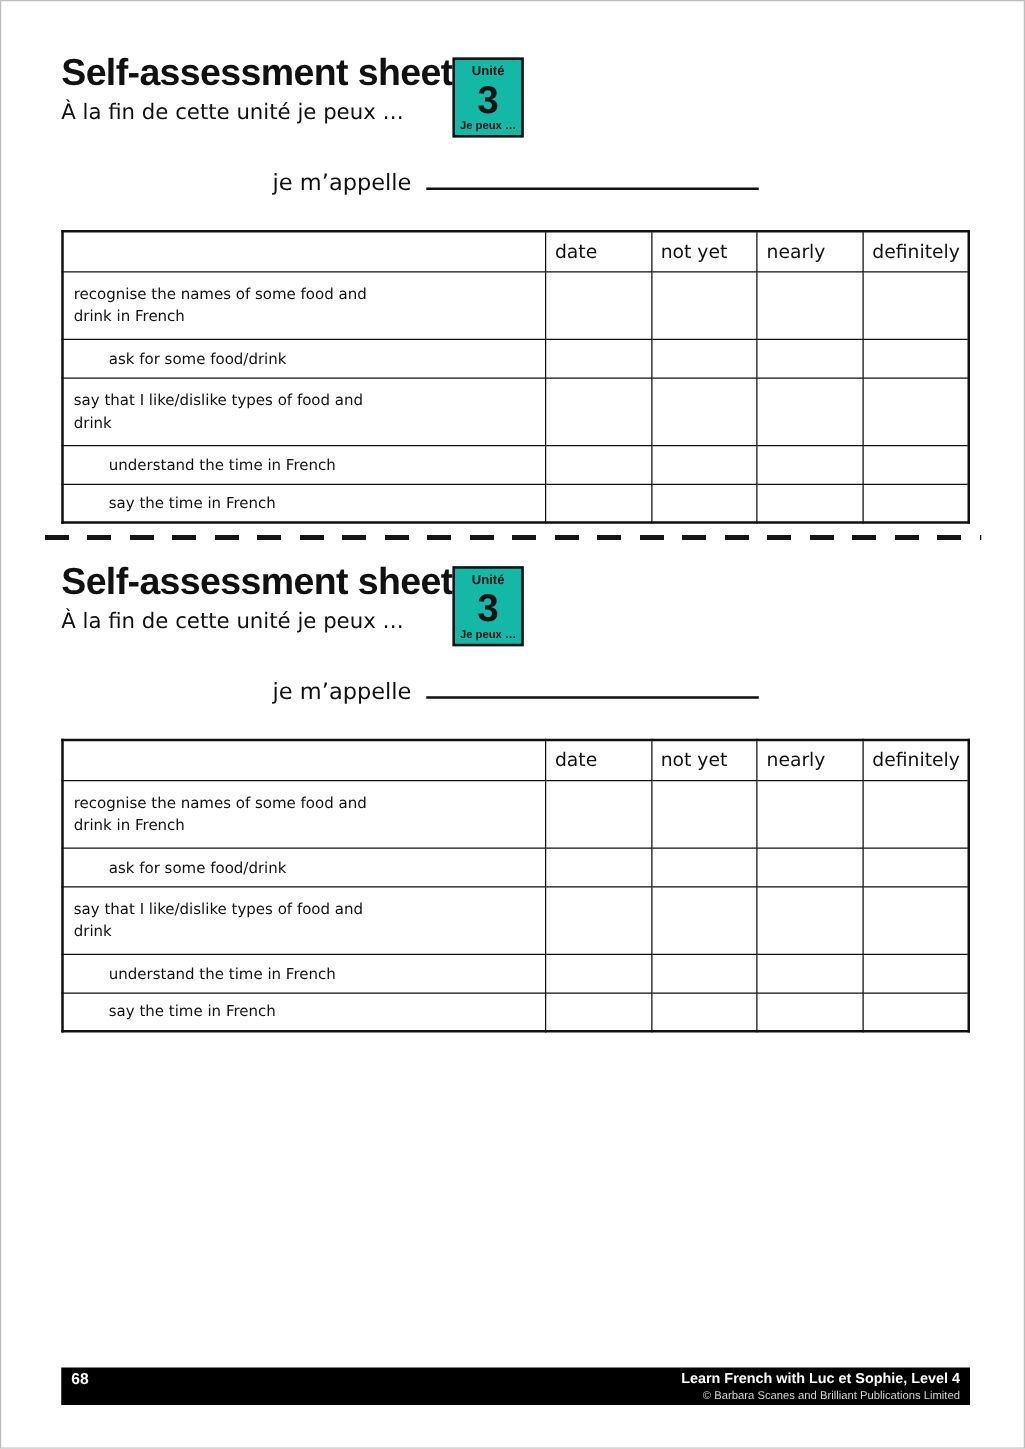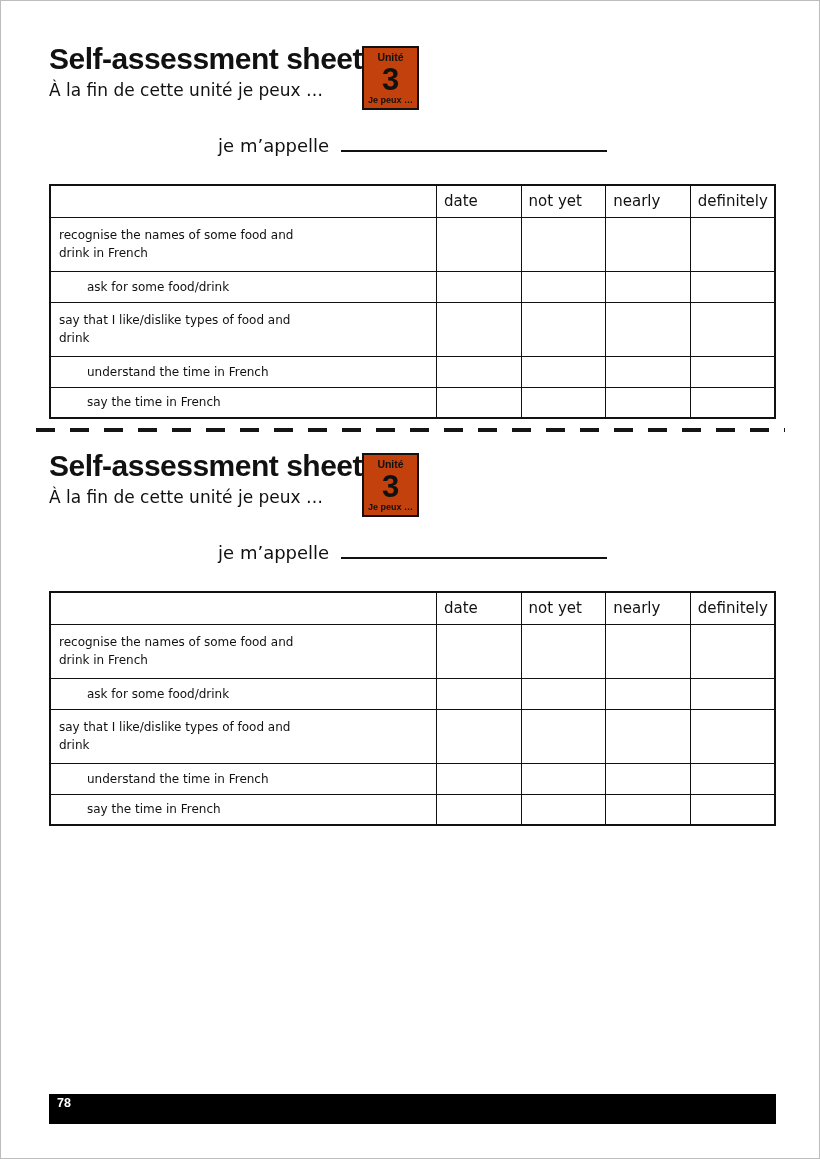--- a/index.html
+++ b/index.html
@@ -34,21 +34,21 @@
   .unit-badge {
     flex: 0 0 auto;
     width: 57px;
     min-height: 64px;
     border: 2.2px solid #111;
     text-align: center;
     padding: 4px 2px 1px 2px;
     margin-top: 3px;
     font-family: "Liberation Sans", sans-serif;
     font-weight: bold;
-    background: #c2410c;
+    background: #14b8a6;
   }
   .unit-badge .unit-label { font-size: 10.5px; line-height: 1.1; }
   .unit-badge .unit-number { font-size: 31px; line-height: 1.0; }
   .unit-badge .unit-caption { font-size: 9px; line-height: 1.2; white-space: nowrap; }
 
   .name-row {
     margin-top: 24px;
     text-align: center;
     font-family: "DejaVu Sans", sans-serif;
     font-size: 18px;
@@ -261,16 +261,20 @@
           <td></td>
             <td></td>
             <td></td>
             <td></td>
         </tr>
       </tbody>
     </table>
   </section>
 
   <div class="footer-bar">
-    <div class="footer-page-num">78</div>
+    <div class="footer-page-num">68</div>
+    <div class="footer-right">
+      <div class="footer-title">Learn French with Luc et Sophie, Level 4</div>
+      <div class="footer-copyright">© Barbara Scanes and Brilliant Publications Limited</div>
+    </div>
   </div>
 
 </div>
 
 </body></html>

